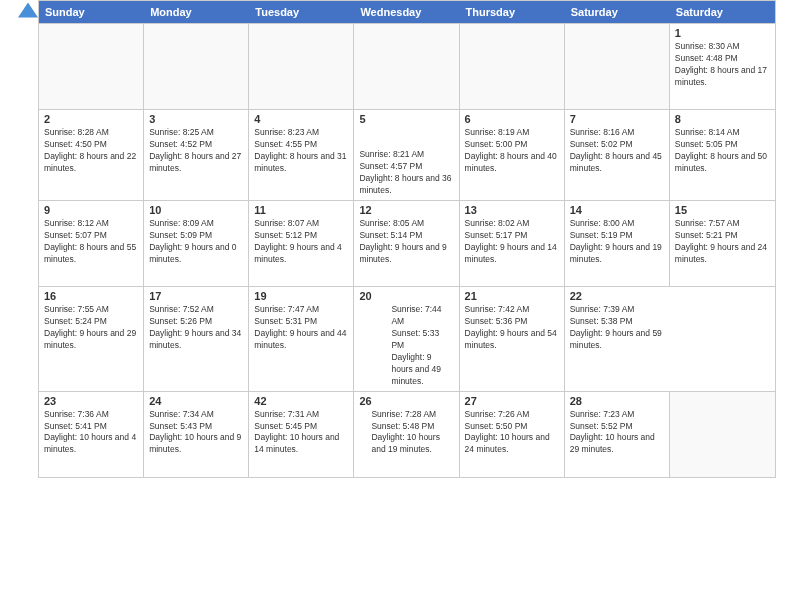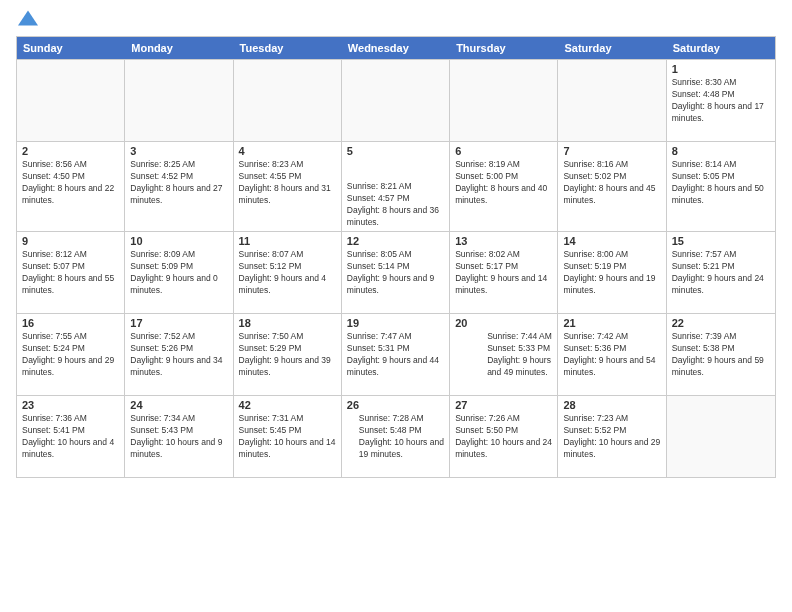--- a/index.html
+++ b/index.html
@@ -6,23 +6,22 @@
     body {
       font-family: Arial, sans-serif;
       background: #fff;
       width: 792px;
       height: 612px;
       overflow: hidden;
     }
     .page {
       width: 792px;
       height: 488px;
-      padding: 8px 16px 10px 16px;
-      display: flex;
-      flex-direction: column;
+      padding: 0 16px 10px 16px;
+      display: flex;
     }
     .header {
       display: flex;
       justify-content: space-between;
       align-items: flex-start;
       margin-bottom: 8px;
     }
     .logo {
       display: flex;
       flex-direction: column;
@@ -159,21 +158,21 @@
           <div class="cal-cell">
             <span class="day-num">1</span>
             <div class="day-info" style="white-space: pre-line;">Sunrise: 8:30 AM
 Sunset: 4:48 PM
 Daylight: 8 hours and 17 minutes.</div>
           </div>
         </div>
         <div class="cal-row">
           <div class="cal-cell">
             <span class="day-num">2</span>
-            <div class="day-info" style="white-space: pre-line;">Sunrise: 8:56 AM
+            <div class="day-info" style="white-space: pre-line;">Sunrise: 8:28 AM
 Sunset: 4:50 PM
 Daylight: 8 hours and 22 minutes.</div>
           </div>
           <div class="cal-cell">
             <span class="day-num">3</span>
             <div class="day-info" style="white-space: pre-line;">Sunrise: 8:25 AM
 Sunset: 4:52 PM
 Daylight: 8 hours and 27 minutes.</div>
           </div>
           <div class="cal-cell">
@@ -256,26 +255,20 @@
             <span class="day-num">16</span>
             <div class="day-info" style="white-space: pre-line;">Sunrise: 7:55 AM
 Sunset: 5:24 PM
 Daylight: 9 hours and 29 minutes.</div>
           </div>
           <div class="cal-cell">
             <span class="day-num">17</span>
             <div class="day-info" style="white-space: pre-line;">Sunrise: 7:52 AM
 Sunset: 5:26 PM
 Daylight: 9 hours and 34 minutes.</div>
-          </div>
-          <div class="cal-cell">
-            <span class="day-num">18</span>
-            <div class="day-info" style="white-space: pre-line;">Sunrise: 7:50 AM
-Sunset: 5:29 PM
-Daylight: 9 hours and 39 minutes.</div>
           </div>
           <div class="cal-cell">
             <span class="day-num">19</span>
             <div class="day-info" style="white-space: pre-line;">Sunrise: 7:47 AM
 Sunset: 5:31 PM
 Daylight: 9 hours and 44 minutes.</div>
           </div>
           <div class="cal-cell">
             <span class="day-num">20</span>
             <div class="day-info" style="white-space: pre-line; margin-left: 32px;">Sunrise: 7:44 AM

